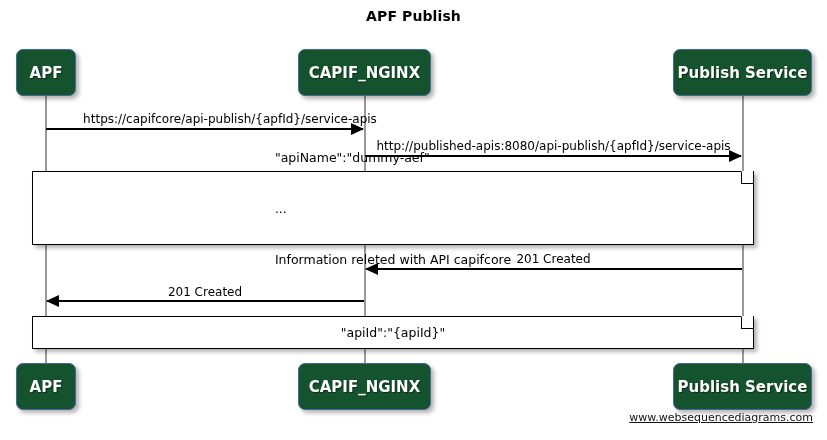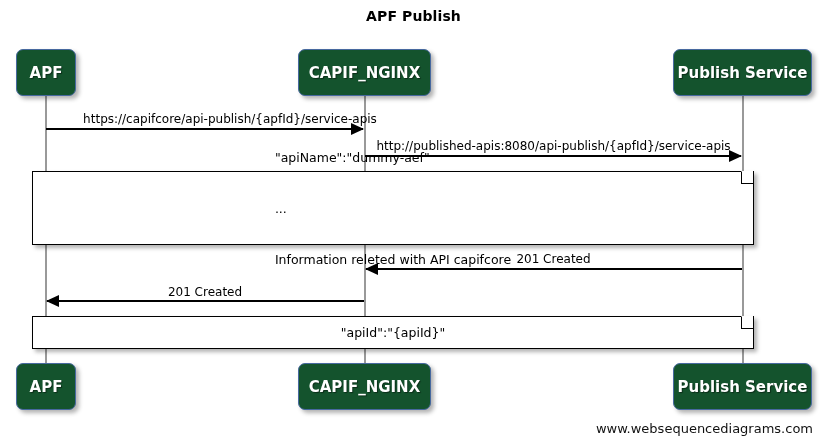--- a/index.html
+++ b/index.html
@@ -139,24 +139,25 @@
     white-space: pre;
   }
   .note-line {
     display: block;
   }
 
   
   .watermark {
     position: absolute;
     right: 14px;
-    bottom: 4px;
-    font-size: 13px;
+    bottom: 16px;
+    font-size: 11px;
     color: #111111;
     white-space: nowrap;
+    text-decoration: underline;
   }
 </style>
 </head>
 <body>
 
 <div id="canvas">
 
   <div class="diagram-title">APF Publish</div>
 
   <div class="lifeline" style="left:45px;"></div>

